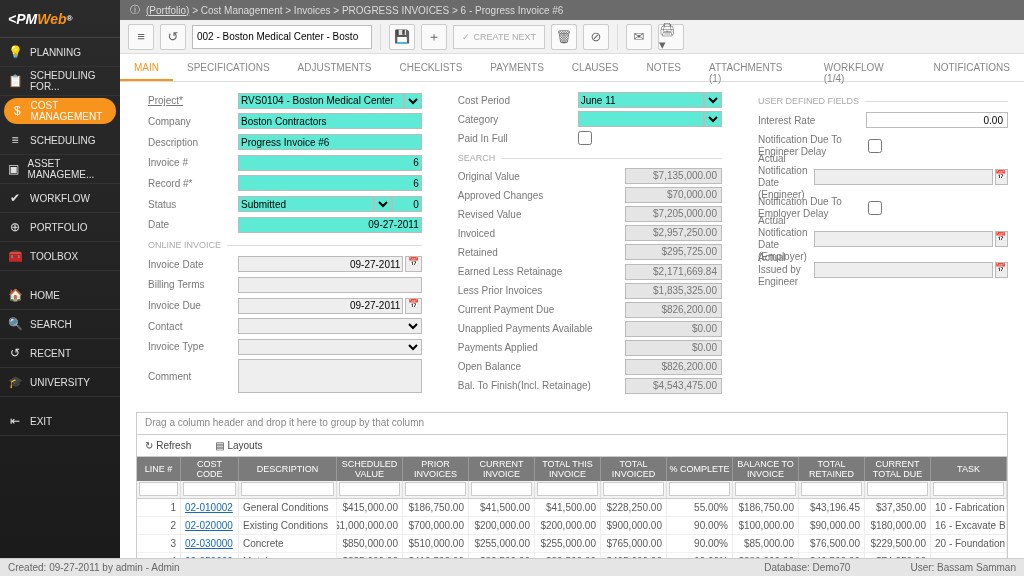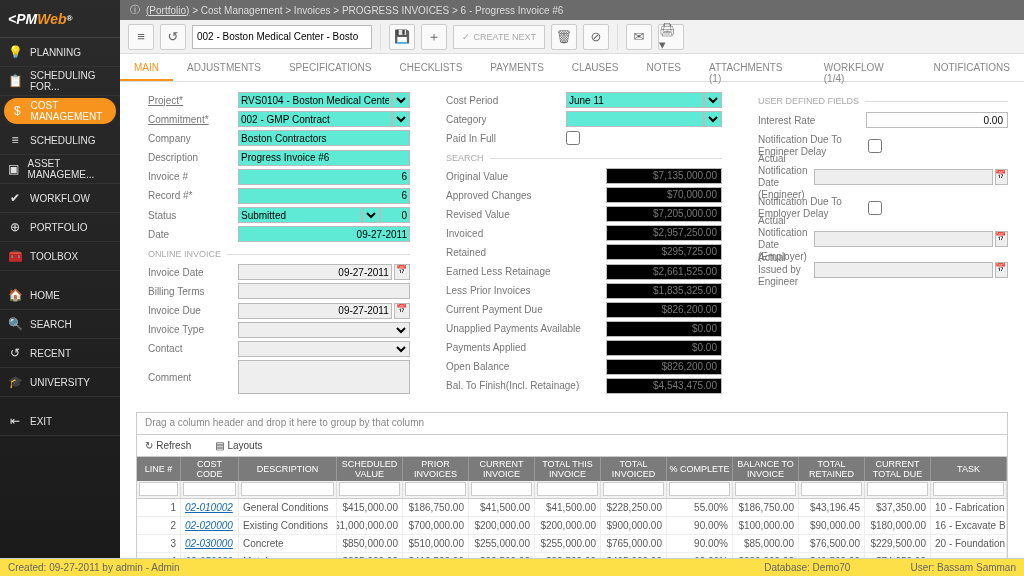--- a/index.html
+++ b/index.html
@@ -35,44 +35,44 @@
 .form-area { flex: 1; overflow: auto; padding: 10px 16px; display:flex; gap:24px; font-size: 10px; color:#777; }
 .col { display: flex; flex-direction: column; gap: 3px; margin-left: 12px; }
 .col1 { width: 290px; }
 .col2 { width: 280px; }
 .col3 { width: 250px; }
 .row { display:flex; align-items:center; height:18px; }
 .row label { width: 90px; font-size: 10px; }
 .col2 .row .vfield { margin-left:auto; }
 .row .field { flex:1; display:flex; }
 .row .field input, .row .field select { width:100%; height:16px; font-size:10px; border:1px solid #bbb; padding:0 2px; background:#5eead4; }
-.row .vfield { width:116px; height:16px; border:1px solid #bbb; background:#000000; text-align:right; padding:0 4px; line-height:14px; font-size:10px; }
+.row .vfield { width:97px; height:16px; border:1px solid #bbb; background:#e5e5e5; text-align:right; padding:0 4px; line-height:14px; font-size:10px; }
 .section-label { font-size:9px; color:#aaa; display:flex; align-items:center; gap:6px; margin:4px 0 2px 0;}
 .section-label::after { content:""; flex:1; height:1px; background:#ddd; }
 .cal { width:18px; height:16px; border:1px solid #bbb; background:#eee; margin-left:2px; font-size:9px; text-align:center; }
 .chk { width:14px; height:14px; }
 .req { text-decoration: underline; }
 
 
 .grid-wrap { border:1px solid #ccc; margin: 8px 16px 4px 16px; font-size:10px; }
 .grid-hint { height:22px; border-bottom:1px solid #ccc; padding:4px 8px; color:#888; }
 .grid-tools { height:22px; border-bottom:1px solid #ccc; display:flex; align-items:center; gap:24px; padding:0 8px; color:#444; }
 .grid-head { display:flex; background:#7b7b7b; color:#fff; font-size:9px; height:24px; }
 .gh { border-right:1px solid #999; display:flex; align-items:center; justify-content:center; text-align:center; padding:0 2px; }
 .grid-filter { display:flex; height:18px; background:#f2f2f2; border-bottom:1px solid #ccc; }
 .gf { border-right:1px solid #ddd; padding:1px 2px; }
 .gf input { width:100%; height:14px; border:1px solid #ccc; font-size:9px; background:#fff; }
 .grid-row { display:flex; height:18px; border-bottom:1px solid #eee; }
 .gc { border-right:1px solid #eee; padding:0 4px; display:flex; align-items:center; overflow:hidden; white-space:nowrap; }
 .gc.num { justify-content:flex-end; }
-.gc.link a { color:#1769b5; text-decoration:underline;font-style:italic; }
+.gc.link a { color:#1769b5; text-decoration:underline; }
 .w-line{width:44px}.w-code{width:58px}.w-desc{width:98px}.w-val{width:66px}.w-task{flex:1}
 
 
-.footer { height:18px; background:#fde047; border-top:1px solid #ccc; display:flex; align-items:center; font-size:10px; color:#666; padding:0 8px; position:fixed; bottom:0; left:0; right:0;}
+.footer { height:18px; background:#e5e5e5; border-top:1px solid #ccc; display:flex; align-items:center; font-size:10px; color:#666; padding:0 8px; position:fixed; bottom:0; left:0; right:0;}
 .footer .sp { flex:1; }
 </style>
 </head>
 <body>
 
 <div class="app">
 
   <div class="sidebar">
     <div class="logo">
       <span>&lt; </span>
@@ -154,49 +154,42 @@
       <div class="create-next">✓ <span>CREATE NEXT</span></div>
       <div class="tool-btn">🗑</div>
       <div class="tool-btn">⊘</div>
       <div class="tool-sep"></div>
       <div class="tool-btn">✉</div>
       <div class="tool-btn">🖨 ▾</div>
     </div>
 
     <div class="tabs" id="tabs">
         <div class="tab active">MAIN</div>
+        <div class="tab">SPECIFICATIONS</div>
         <div class="tab">ADJUSTMENTS</div>
-        <div class="tab">SPECIFICATIONS</div>
         <div class="tab">CHECKLISTS</div>
         <div class="tab">PAYMENTS</div>
         <div class="tab">CLAUSES</div>
         <div class="tab">NOTES</div>
         <div class="tab">ATTACHMENTS (1)</div>
         <div class="tab">WORKFLOW (1/4)</div>
         <div class="tab">NOTIFICATIONS</div>
       </div>
 
     <div class="form-area">
 
       <div class="col col1">
         <div class="row">
             <label class="req">Project*</label>
             <div class="field">
               <input value="RVS0104 - Boston Medical Center" style="">
               <select style="width:18px"></select>
             </div>
           </div>
         <div class="row">
-            <label class="req">Commitment*</label>
-            <div class="field">
-              <input value="002 - GMP Contract" style="">
-              <select style="width:18px"></select>
-            </div>
-          </div>
-        <div class="row">
             <label>Company</label>
             <div class="field">
               <input value="Boston Contractors" style="">
             </div>
           </div>
         <div class="row">
             <label>Description</label>
             <div class="field">
               <input value="Progress Invoice #6" style="">
             </div>
@@ -242,27 +235,27 @@
             </div>
           </div>
         <div class="row">
             <label>Invoice Due</label>
             <div class="field">
               <input style="text-align: right; background: rgb(238, 238, 238);" value="09-27-2011">
               <div class="cal">📅</div>
             </div>
           </div>
         <div class="row">
+            <label>Contact</label>
+            <div class="field">
+              <select style="background:#eee"></select>
+            </div>
+          </div>
+        <div class="row">
             <label>Invoice Type</label>
-            <div class="field">
-              <select style="background:#eee"></select>
-            </div>
-          </div>
-        <div class="row">
-            <label>Contact</label>
             <div class="field">
               <select style="background:#eee"></select>
             </div>
           </div>
         <div class="row" style="height:36px">
             <label>Comment</label>
             <div class="field">
               <textarea style="width: 100%; height: 34px; border: 1px solid rgb(187, 187, 187); background: rgb(238, 238, 238); font-size: 10px; resize: none;"></textarea>
             </div>
           </div>
@@ -304,21 +297,21 @@
         <div class="row">
             <label style="width:140px">Invoiced</label>
             <div class="vfield">$2,957,250.00</div>
           </div>
         <div class="row">
             <label style="width:140px">Retained</label>
             <div class="vfield">$295,725.00</div>
           </div>
         <div class="row">
             <label style="width:140px">Earned Less Retainage</label>
-            <div class="vfield">$2,661,525.00</div>
+            <div class="vfield">$2,171,669.84</div>
           </div>
         <div class="row">
             <label style="width:140px">Less Prior Invoices</label>
             <div class="vfield">$1,835,325.00</div>
           </div>
         <div class="row">
             <label style="width:140px">Current Payment Due</label>
             <div class="vfield">$826,200.00</div>
           </div>
         <div class="row">

